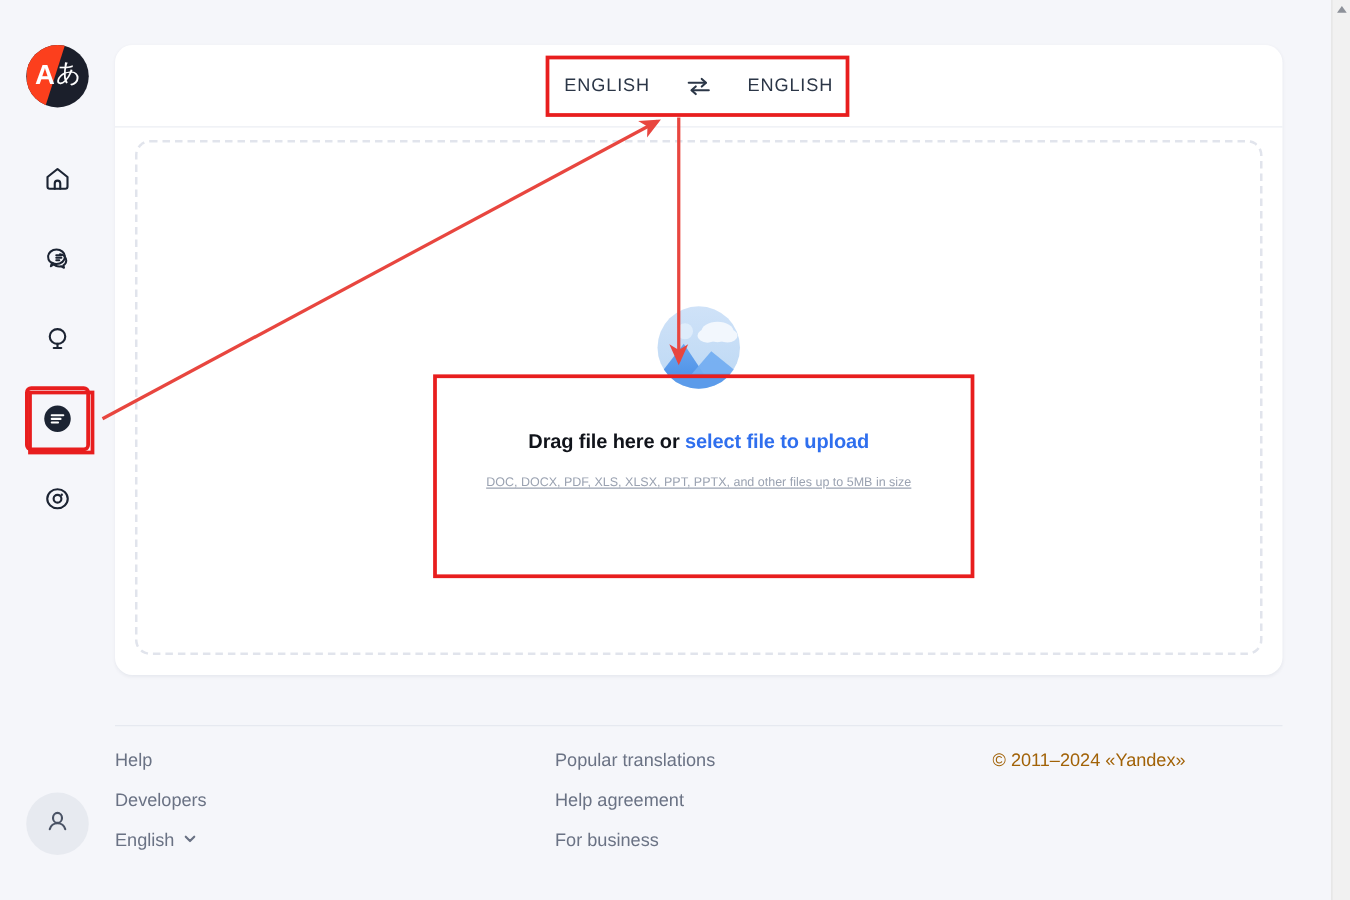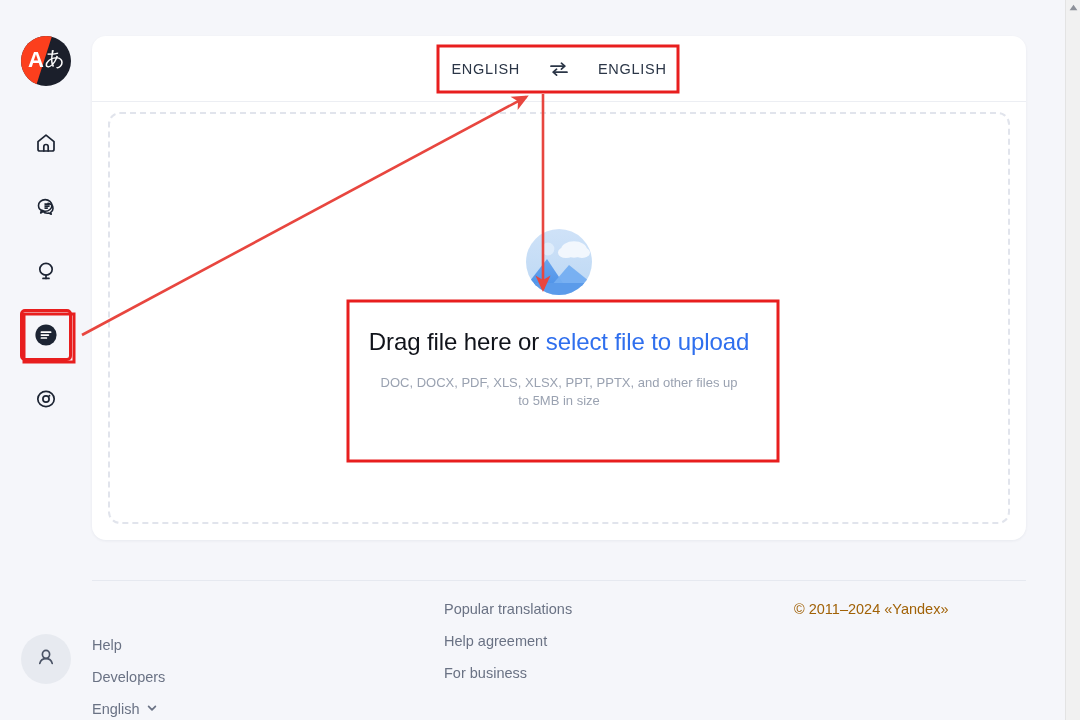--- a/index.html
+++ b/index.html
@@ -94,46 +94,47 @@
   #dropzone {
     position: absolute;
     left: 16px; top: 76px;
     width: 902px; height: 412px;
     border: 2px dashed #e1e4ec;
     border-radius: 12px;
     display: flex; flex-direction: column; align-items: center; justify-content: center;
   }
   #dz-illustration { margin-bottom: 24px; }
   #dz-title {
-    font-size: 24px; font-weight: 400;
+    font-size: 16px; font-weight: 700;
     color: #10131a;
     text-align: center;
     max-width: 400px;
     line-height: 1.35;
     letter-spacing: -.1px;
   }
   #dz-title .link { color: #2f6fee; cursor: pointer; }
   #dz-sub {
     margin-top: 16px;
-    font-size: 13px; color: #9aa2b1;
+    font-size: 10px; color: #9aa2b1;
     text-align: center;
     max-width: 370px;
     line-height: 1.38;
+    text-decoration: underline;
   }
 
   
   #footer {
     position: absolute; left: 92px; top: 580px;
     width: 934px;
     border-top: 1px solid #e6e9f0;
     padding-top: 20px;
     display: flex;
   }
   .fcol { display: flex; flex-direction: column; gap: 16px; }
-  .fcol.c1 { width: 352px; margin-top: 36px; }
+  .fcol.c1 { width: 352px; }
   .fcol.c2 { width: 350px; }
   .fcol.c3 { width: 230px; }
   .flink {
     font-size: 14.5px; color: #6a7284;
     cursor: pointer; text-decoration: none;
     display: inline-flex; align-items: center; gap: 6px;
   }
   .fstatic { font-size: 14.5px; color: #a16207; }
   .support-icon {
     width: 18px; height: 18px; border-radius: 5px;

